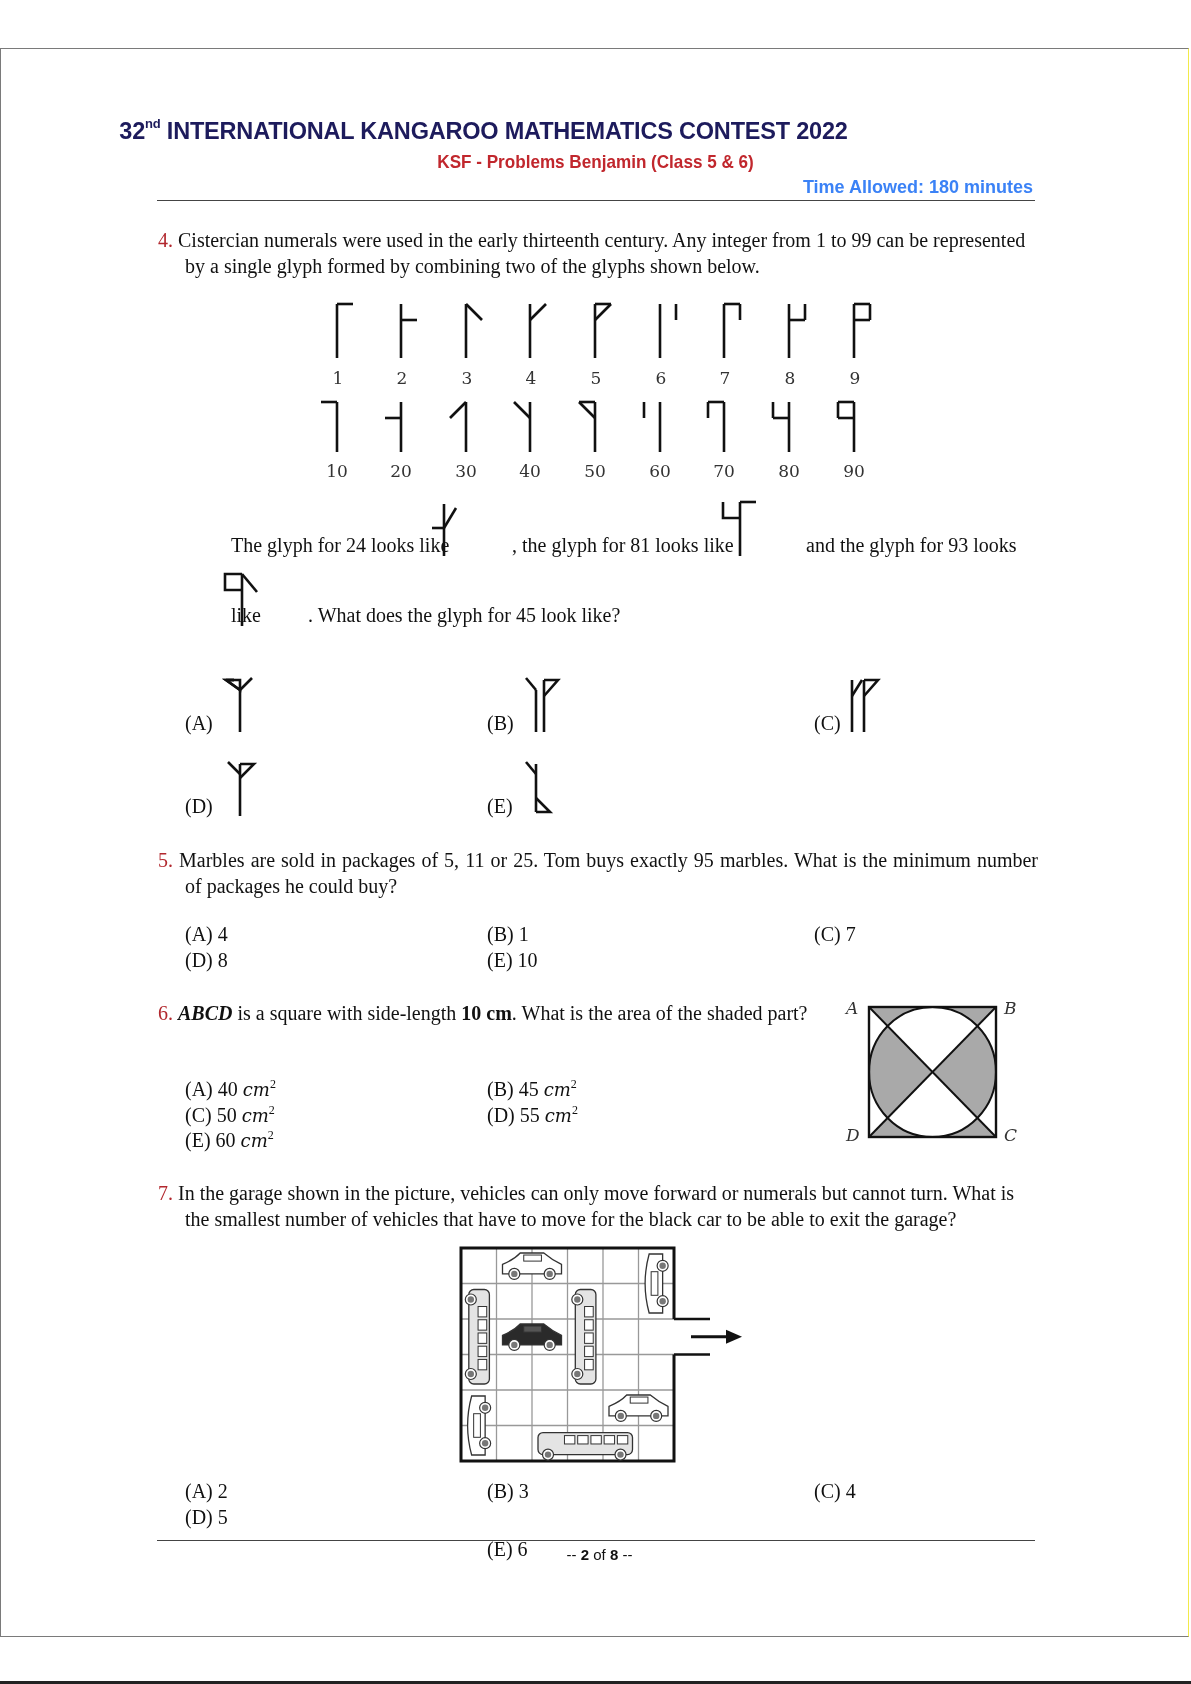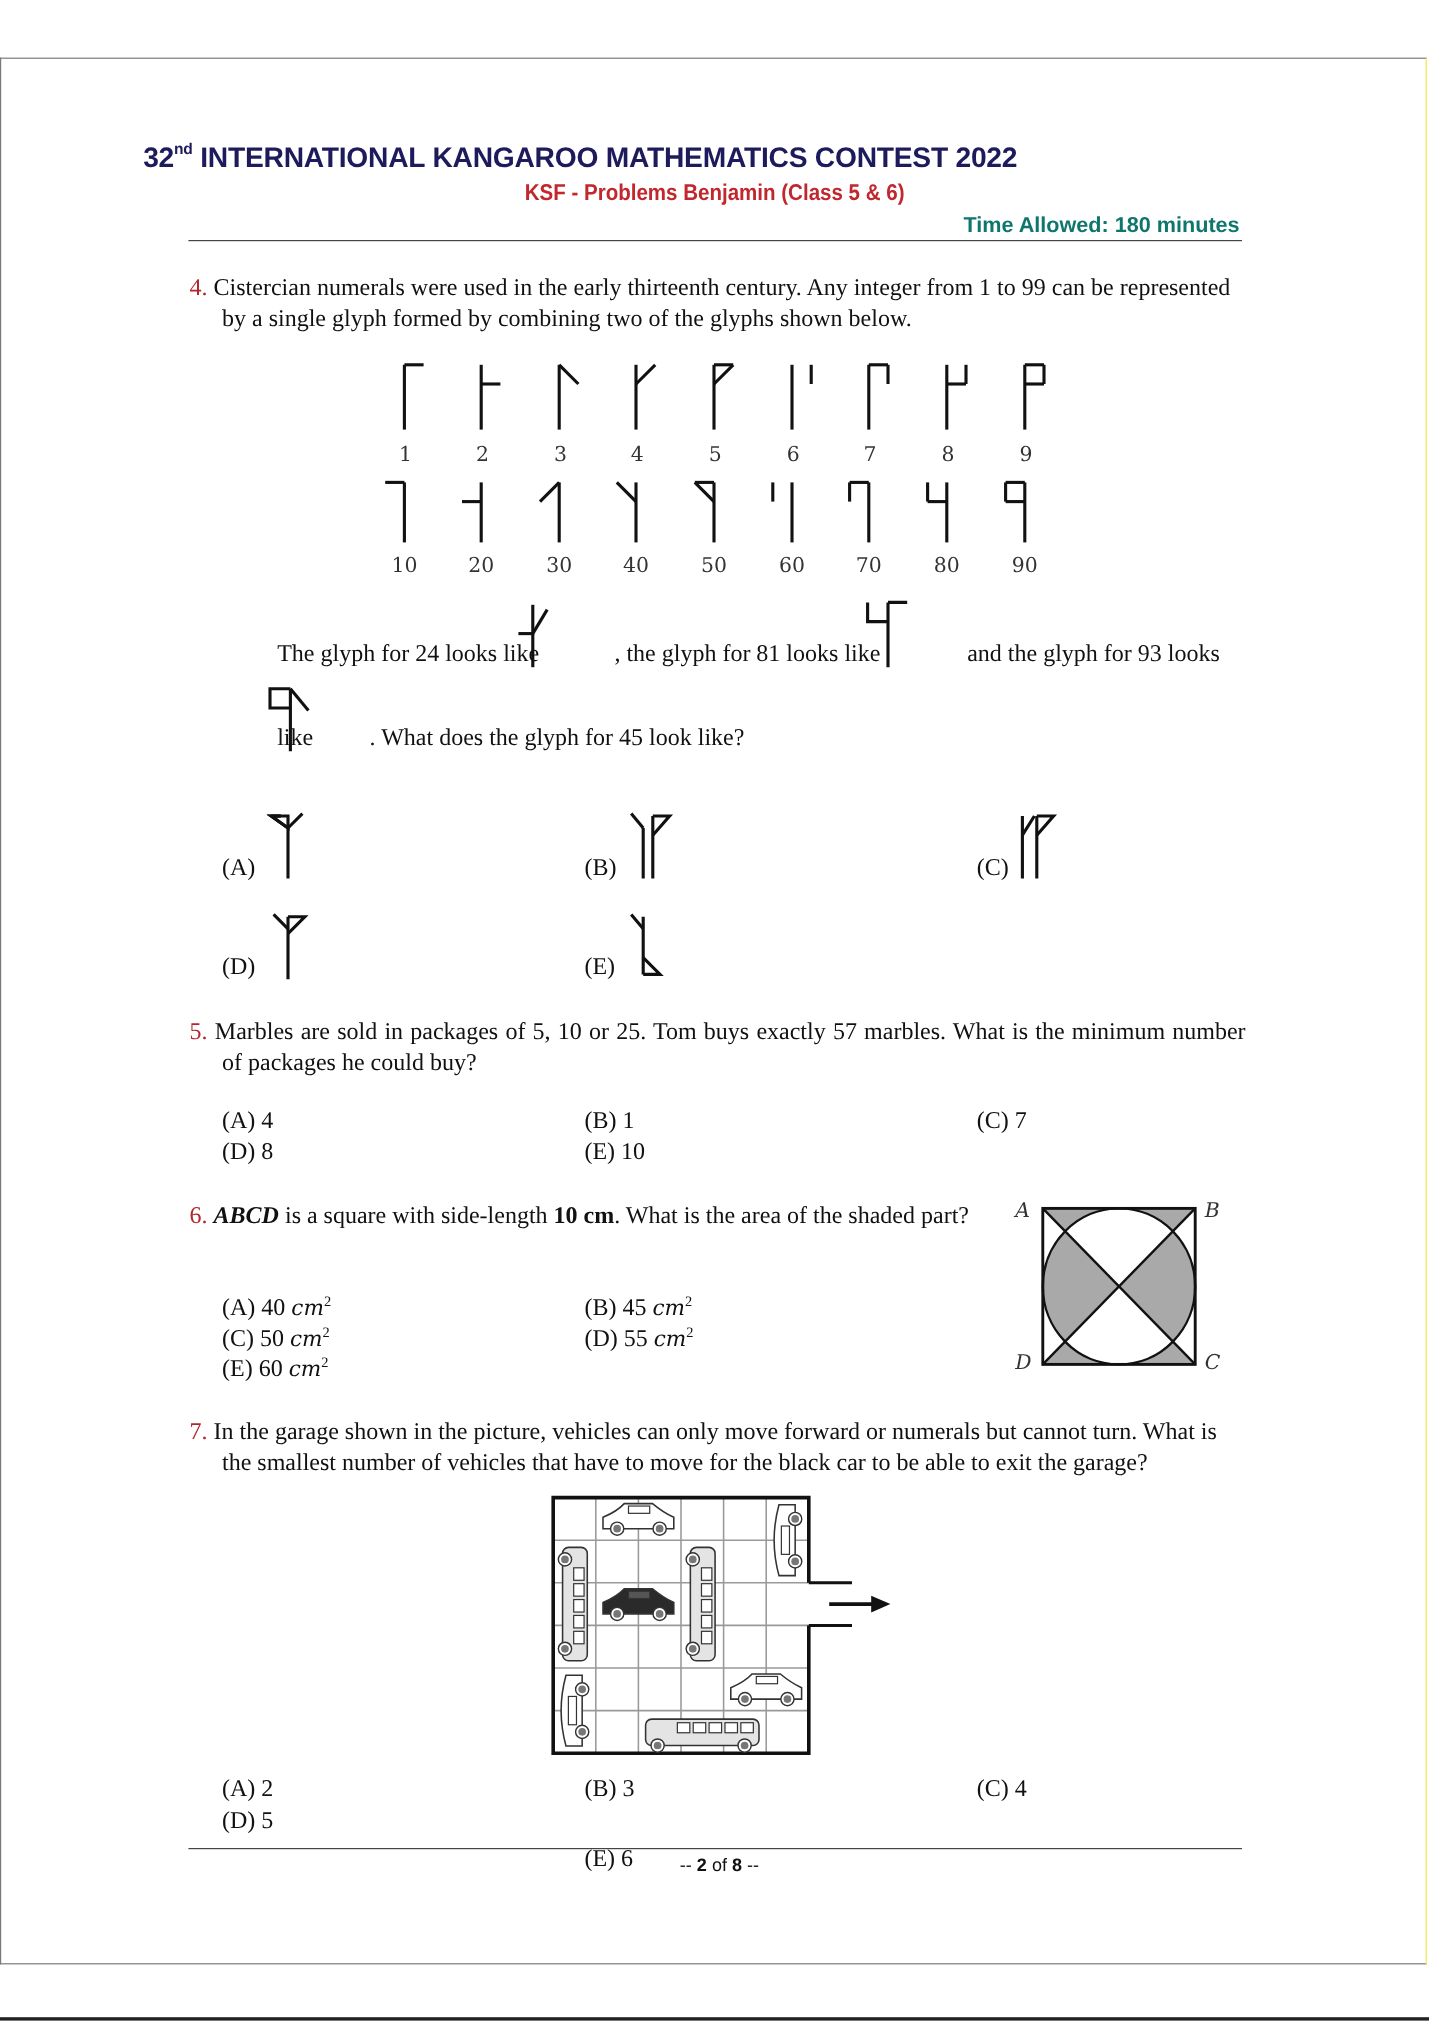--- a/index.html
+++ b/index.html
@@ -10,21 +10,21 @@
   .bottom-bar { position: absolute; left: 0; top: 1681px; width: 1191px; height: 3px; background: #222; }
   .abs { position: absolute; white-space: nowrap; }
   .title { top: 118px; left: 0; width: 967px; text-align: center;
            font-family: "Liberation Sans", "DejaVu Sans", sans-serif; font-weight: bold;
            font-size: 23.5px; color: #1d1b5c; letter-spacing: -0.2px; }
   .title sup { font-size: 13px; position: relative; top: -2px; }
   .subtitle { top: 151px; left: 0; width: 1191px; text-align: center;
               font-family: "Liberation Sans", "DejaVu Sans", sans-serif; font-weight: bold;
               font-size: 19px; color: #c1272d; transform: scaleX(0.9); }
   .time { top: 177px; right: 158px; font-family: "Liberation Sans", "DejaVu Sans", sans-serif;
-          font-weight: bold; font-size: 18px; color: #0f766e; }
+          font-weight: bold; font-size: 18px; color: #3b82f6; }
   .rule { position: absolute; left: 157px; width: 878px; height: 0; border-top: 1.5px solid #444; }
   .q-num { color: #b2282e; }
   .qtext { font-size: 20px; line-height: 26px; left: 158px; width: 880px; white-space: normal;
            transform-origin: left top; }
   .qbody { display: block; padding-left: 27px; text-indent: -27px; }
   .line { font-size: 20px; margin-left: 46px; }
   .opt { font-size: 20px; }
   svg .g { stroke: #111; stroke-width: 2.6; fill: none; stroke-linecap: butt; }
   .pagenum { top: 1546px; left: 4px; width: 1191px; text-align: center;
              font-family: Liberation Sans, sans-serif; font-size: 15px; }
@@ -205,21 +205,21 @@
 </svg>
 
 <div class="abs opt" style="top:795px;left:487px">(E)</div>
 <svg class="abs" style="left:522px;top:760px" width="44" height="58">
   <line class="g" x1="14" y1="4" x2="14" y2="52"></line>
     <line class="g" x1="14" y1="14" x2="4" y2="2"></line>
     <path class="g" d="M14,52 L28,52 L14,38"></path>
 </svg>
 
 <div class="abs qtext" style="top:847px">
-  <span class="qbody" style="text-align:justify"><span class="q-num">5.</span> <span>Marbles are sold in packages of 5, 10 or 25. Tom buys exactly 57 marbles. What is the minimum number of packages he could buy?</span></span>
+  <span class="qbody" style="text-align:justify"><span class="q-num">5.</span> <span>Marbles are sold in packages of 5, 11 or 25. Tom buys exactly 95 marbles. What is the minimum number of packages he could buy?</span></span>
 </div>
 <div class="abs opt" style="top:923px;left:185px">(A) 4</div>
 <div class="abs opt" style="top:923px;left:487px">(B) 1</div>
 <div class="abs opt" style="top:923px;left:814px">(C) 7</div>
 <div class="abs opt" style="top:949px;left:185px">(D) 8</div>
 <div class="abs opt" style="top:949px;left:487px">(E) 10</div>
 
 <div class="abs qtext" style="top:1000px;width:670px">
   <span class="qbody"><span class="q-num">6.</span> <b><i>ABCD</i></b><span> is a square with side-length </span><b>10 cm</b><span>. What is the area of the shaded part?</span></span>
 </div>

